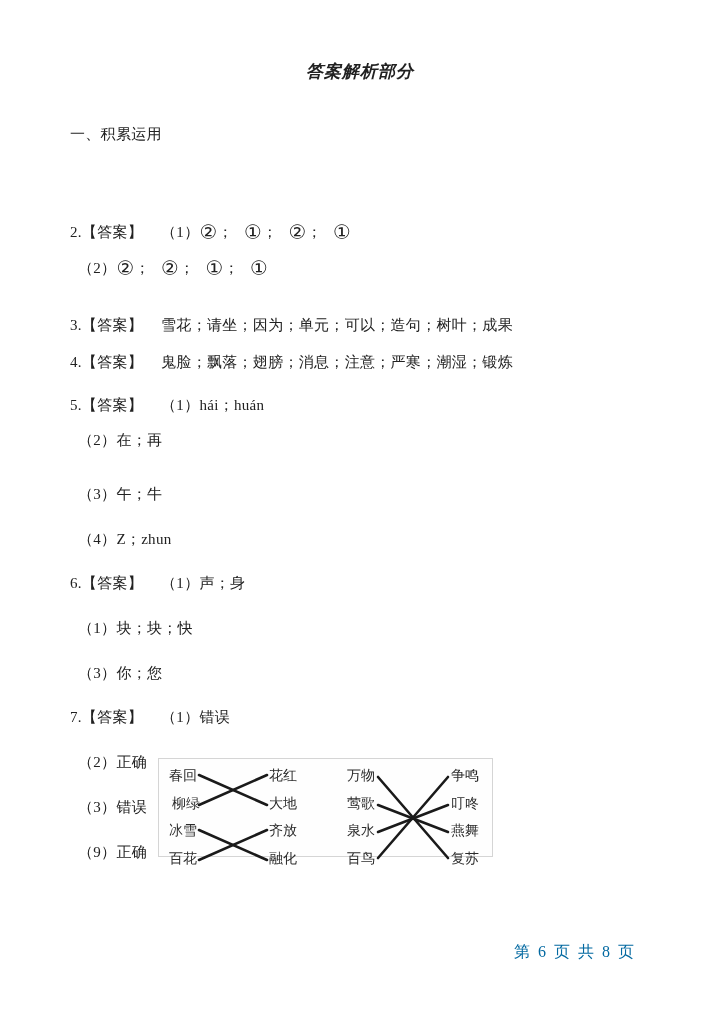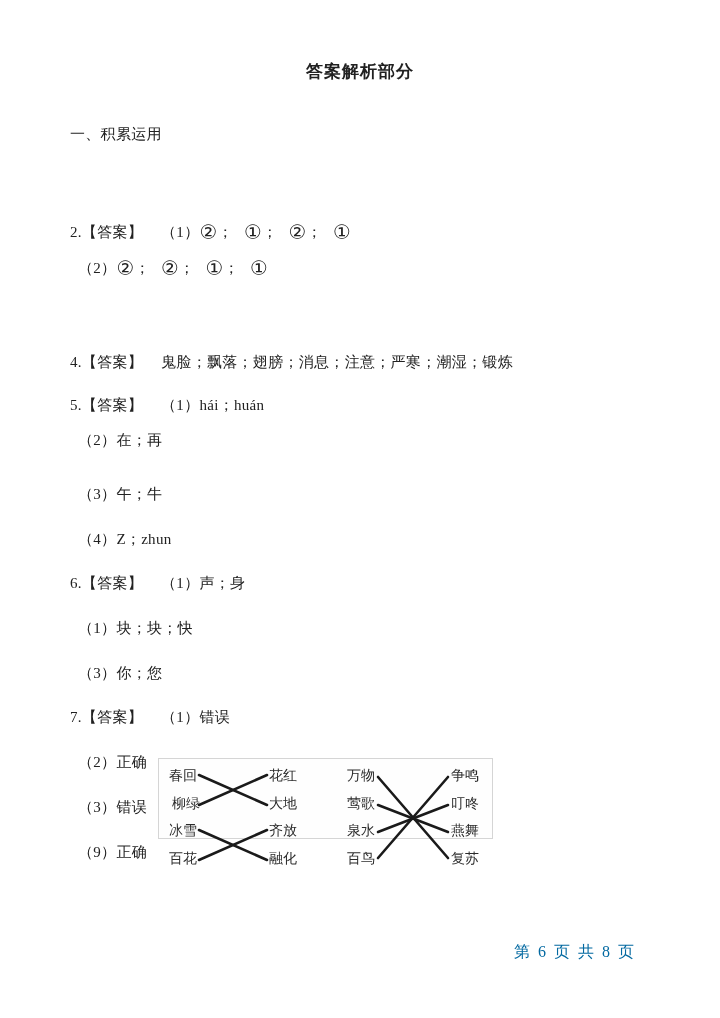--- a/index.html
+++ b/index.html
@@ -13,20 +13,21 @@
     color: #212121;
     overflow: hidden;
   }
   .doc-title {
     position: absolute;
     top: 60px; left: 0; right: 0;
     text-align: center;
     font-size: 17px;
     font-weight: bold;
     letter-spacing: 1px;
+    font-style: italic;
   }
   .line {
     position: absolute;
     left: 70px;
     font-size: 15px;
     line-height: 21px;
     white-space: nowrap;
     letter-spacing: 0.3px;
   }
   .sub { left: 78px; }
@@ -34,21 +35,21 @@
   .circled {
     font-size: 20px;
     line-height: 1;
     vertical-align: -2px;
     font-family: "DejaVu Sans", sans-serif;
   }
   .sep { margin-right: 11px; }
   .match-box {
     position: absolute;
     left: 158px; top: 758px;
-    width: 335px; height: 81px;
+    width: 335px; height: 99px;
     border: 1px solid #d5d5d5;
     background: #fefefe;
     box-sizing: border-box;
   }
   .match-box svg { position: absolute; left: 0; top: 0; }
   .match-word {
     position: absolute;
     font-size: 14px;
     line-height: 15px;
     color: #2b2b2b;
@@ -75,20 +76,23 @@
 
 
   <div class="line" style="top:222px">
     <span>2.【答案】</span><span class="gap"></span><span>（1）</span><span class="circled">②</span><span class="sep">；</span><span class="circled">①</span><span class="sep">；</span><span class="circled">②</span><span class="sep">；</span><span class="circled">①</span>
   </div>
 
   <div class="line sub" style="top:258px">
     <span>（2）</span><span class="circled">②</span><span class="sep">；</span><span class="circled">②</span><span class="sep">；</span><span class="circled">①</span><span class="sep">；</span><span class="circled">①</span>
   </div>
 
+  <div class="line" style="top:315px">
+    <span>3.【答案】</span><span class="gap"></span><span>雪花；请坐；因为；单元；可以；造句；树叶；成果</span>
+  </div>
 
   <div class="line" style="top:352px">
     <span>4.【答案】</span><span class="gap"></span><span>鬼脸；飘落；翅膀；消息；注意；严寒；潮湿；锻炼</span>
   </div>
 
   <div class="line" style="top:395px">
     <span>5.【答案】</span><span class="gap"></span><span>（1）hái；huán</span>
   </div>
   <div class="line sub" style="top:430px">（2）在；再</div>
   <div class="line sub" style="top:484px">（3）午；牛</div>

